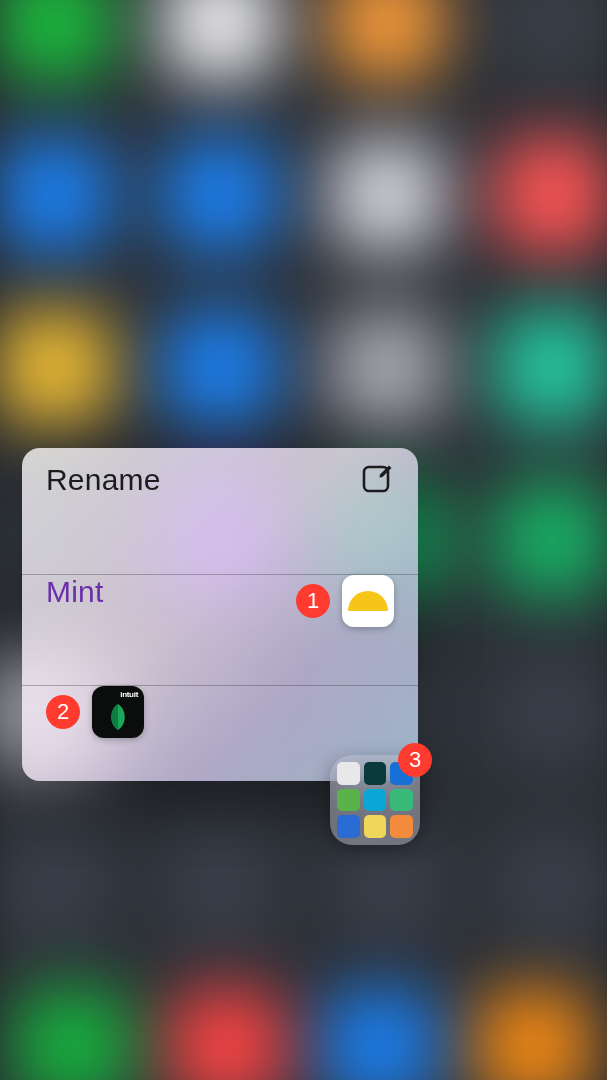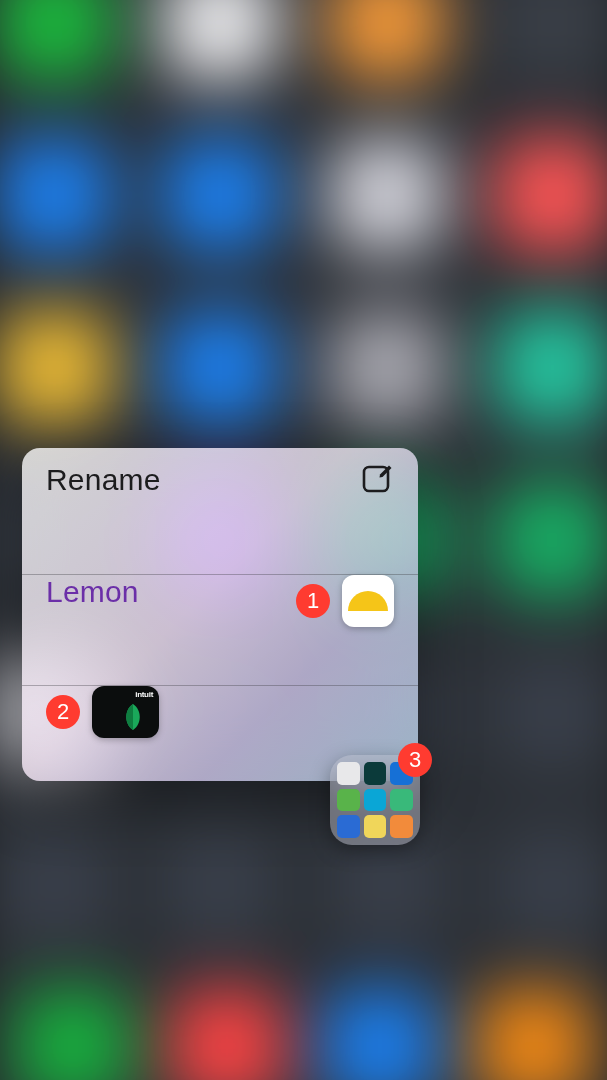--- a/index.html
+++ b/index.html
@@ -124,21 +124,20 @@
     box-shadow: 0 2px 6px rgba(0,0,0,0.25);
   }
   .app-icon.lemon {
     background: #ffffff;
     overflow: hidden;
   }
   .app-icon.mint {
     background: #0b0d0d;
     flex-direction: column;
     position: relative;
-    padding-left: 15px;
   }
   .mint-intuit {
     position: absolute;
     top: 4px;
     right: 6px;
     font-size: 8px;
     font-weight: 700;
     color: #fff;
     letter-spacing: -0.3px;
   }
@@ -232,21 +231,21 @@
           <rect x="19" y="1" width="16" height="16" fill="rgba(0,0,0,0)"></rect>
           <path d="M30 4 L22 12 L20 14 L20 10 L28 2 L32 6 L24 14" fill="none"></path>
           <path d="M29 2.5 L31.5 5 L22.5 14 L19.5 14.5 L20 11.5 Z" fill="#1c1c1e"></path>
           <rect x="18" y="0" width="16" height="16" fill="none"></rect>
         </svg>
       </span>
     </span>
   </div>
 
   <div class="row app">
-    <span class="row-label">Lemon</span>
+    <span class="row-label">Mint</span>
     <span class="trailing">
       <span class="badge">
         <span class="badge-num">1</span>
       </span>
       <span class="app-icon lemon">
         <svg width="52" height="52" viewBox="0 0 52 52">
           <path d="M6 36 A20 20 0 0 1 46 36 Z" fill="#f5c518"></path>
         </svg>
       </span>
     </span>

